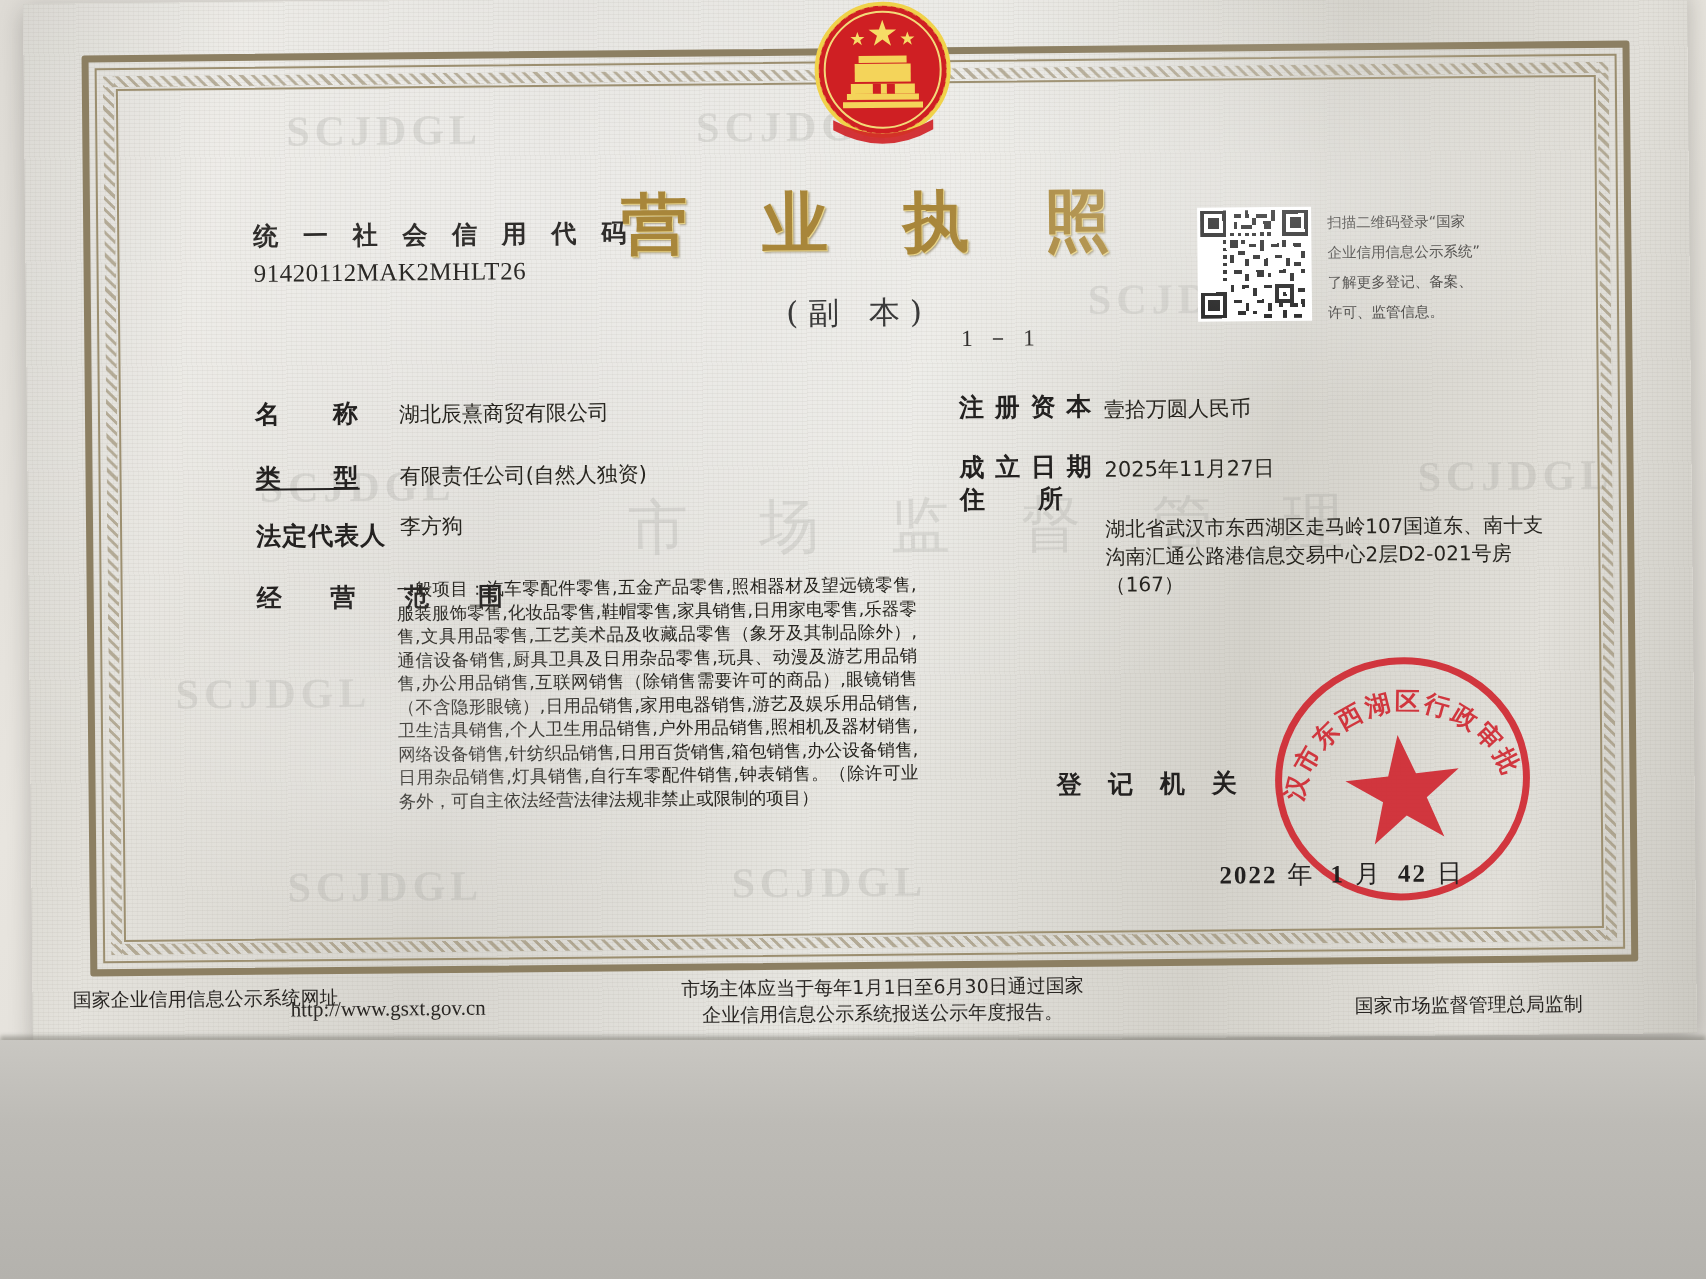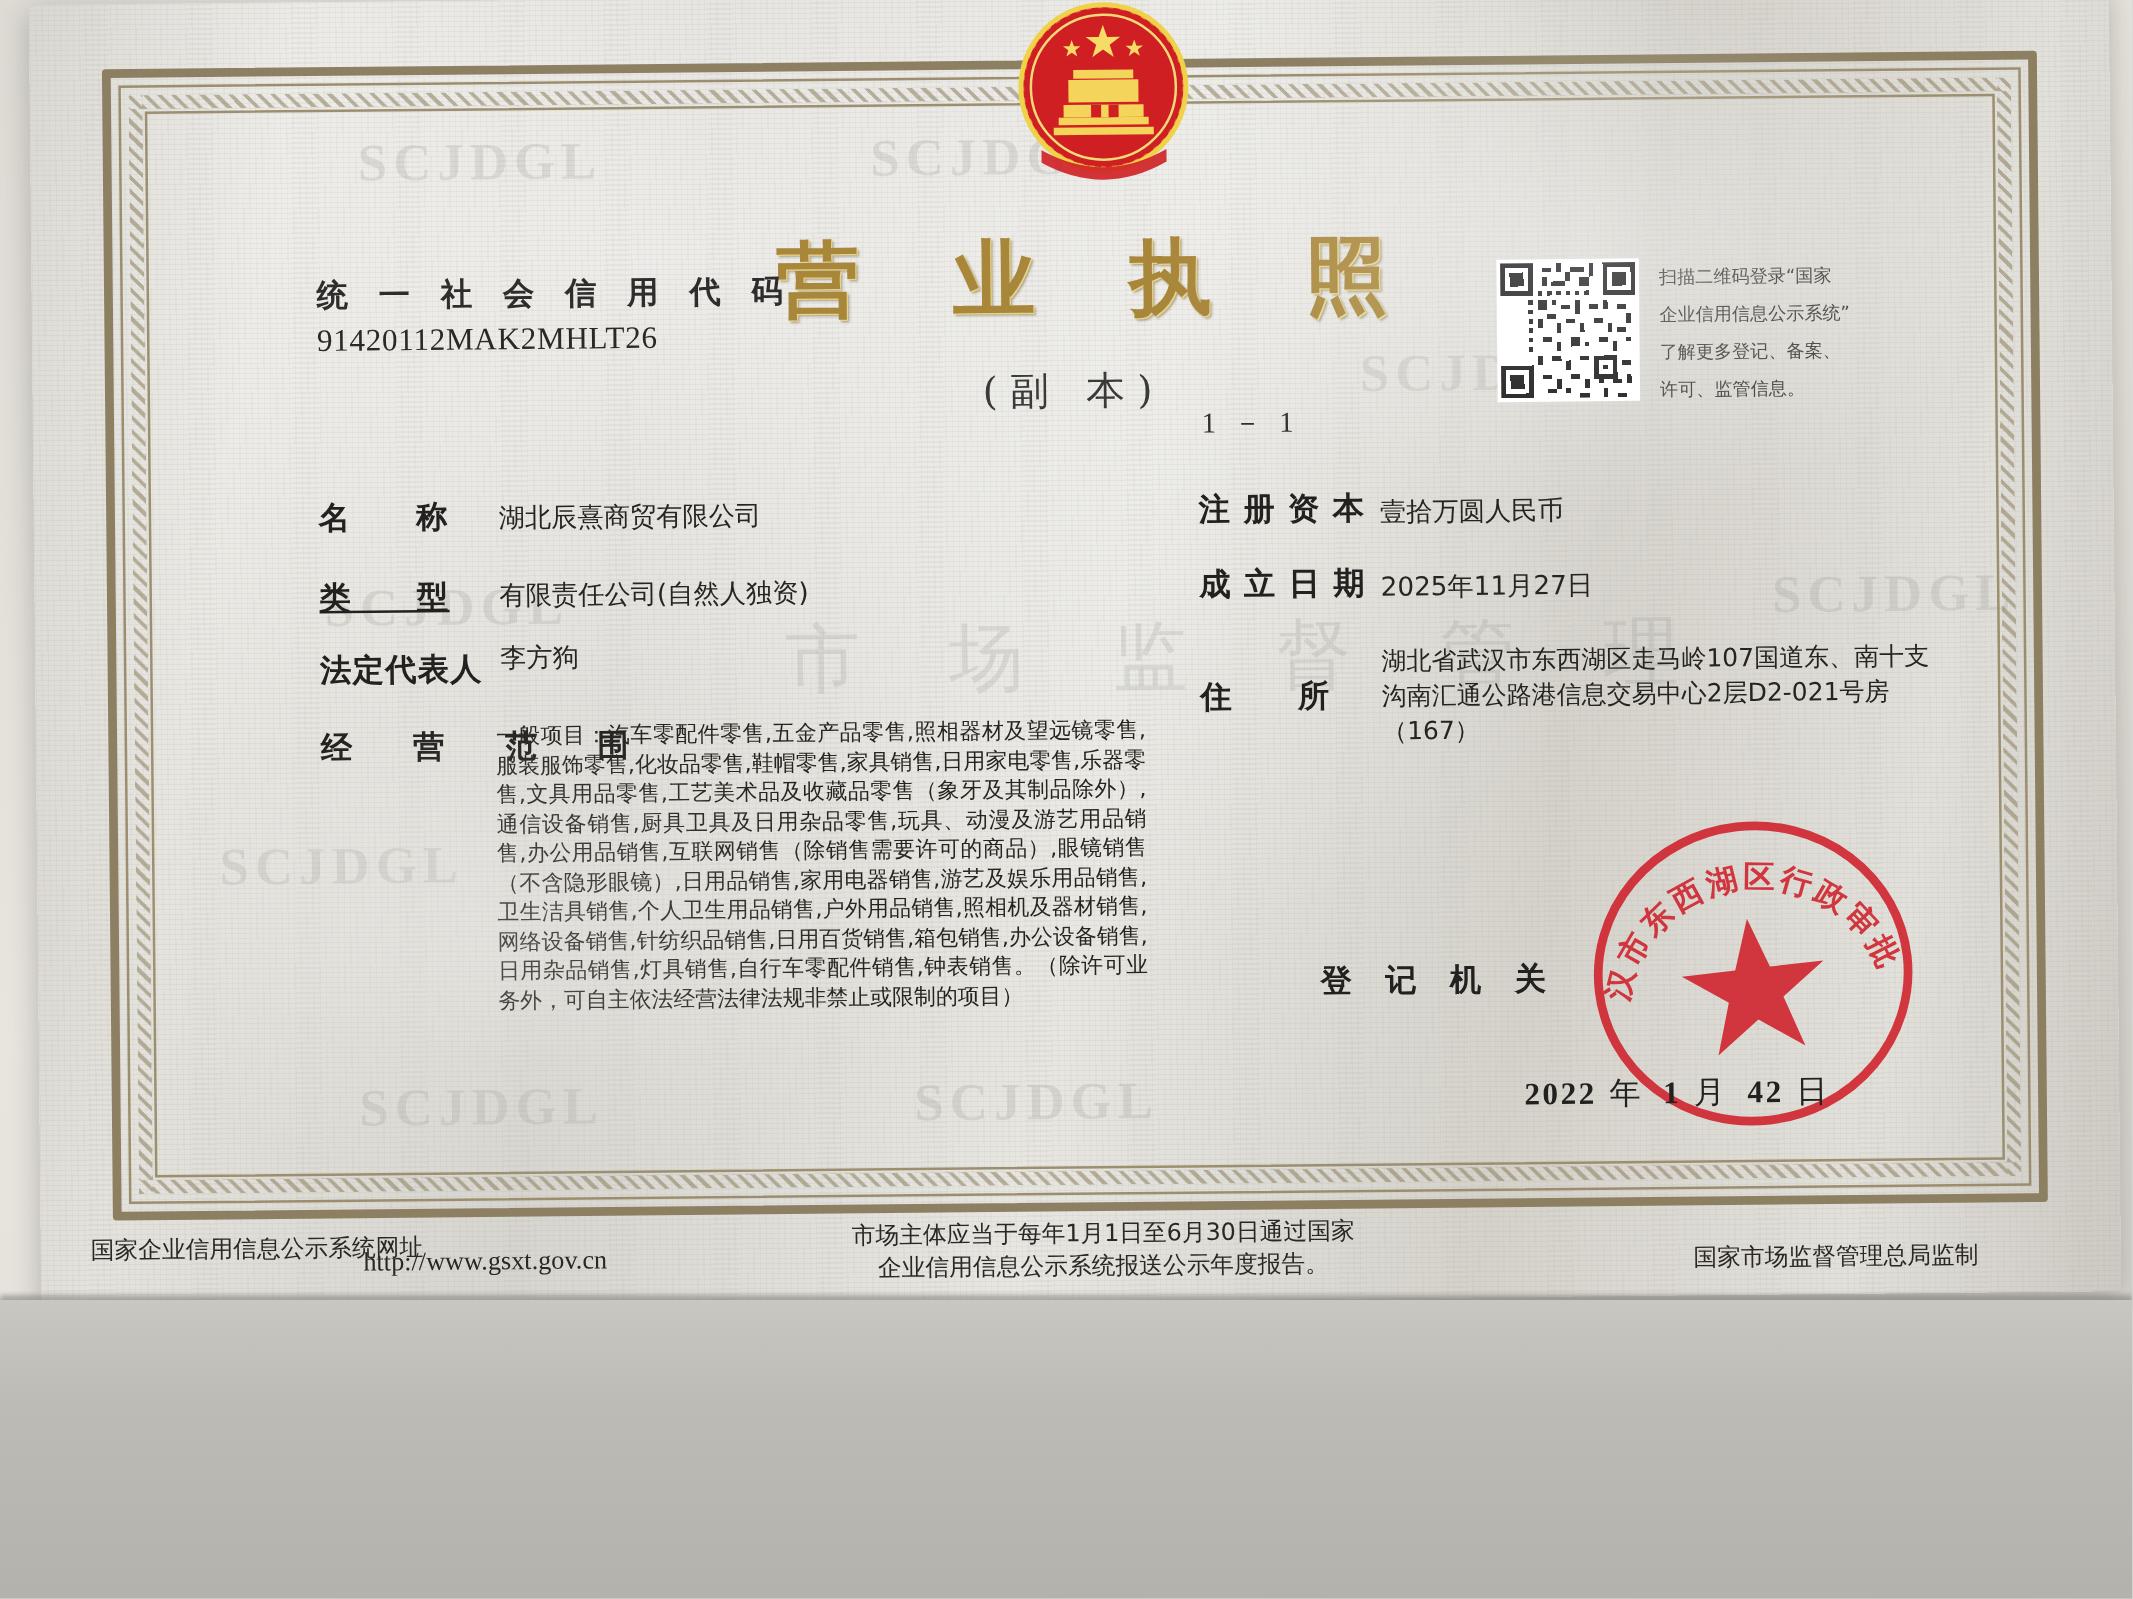--- a/index.html
+++ b/index.html
@@ -489,21 +489,21 @@
 
     <div class="field f-label left-col sp3" style="top:580px;">经 营 范 围</div>
     <div id="scope-value">一般项目：汽车零配件零售,五金产品零售,照相器材及望远镜零售,服装服饰零售,化妆品零售,鞋帽零售,家具销售,日用家电零售,乐器零售,文具用品零售,工艺美术品及收藏品零售（象牙及其制品除外）,通信设备销售,厨具卫具及日用杂品零售,玩具、动漫及游艺用品销售,办公用品销售,互联网销售（除销售需要许可的商品）,眼镜销售（不含隐形眼镜）,日用品销售,家用电器销售,游艺及娱乐用品销售,卫生洁具销售,个人卫生用品销售,户外用品销售,照相机及器材销售,网络设备销售,针纺织品销售,日用百货销售,箱包销售,办公设备销售,日用杂品销售,灯具销售,自行车零配件销售,钟表销售。（除许可业务外，可自主依法经营法律法规非禁止或限制的项目）</div>
 
     <div class="field f-label right-label" style="top:396px;">注 册 资 本</div>
     <div class="field f-value right-val" style="top:402px;">壹拾万圆人民币</div>
 
     <div class="field f-label right-label" style="top:456px;">成 立 日 期</div>
     <div class="field f-value right-val" style="top:462px;">2025年11月27日</div>
 
-    <div class="field f-label right-label" style="top:546px;">住　　所</div>
+    <div class="field f-label right-label" style="top:488px;">住　　所</div>
     <div id="addr-value">湖北省武汉市东西湖区走马岭107国道东、南十支沟南汇通公路港信息交易中心2层D2-021号房（167）</div>
 
     <div id="reg-authority">登 记 机 关</div>
 
     <svg id="seal" viewBox="0 0 264 256">
       <ellipse cx="132" cy="128" rx="124" ry="118" fill="none" stroke="#d0202a" stroke-width="7"></ellipse>
       <polygon points="132,84 146,124 189,124 154,149 167,190 132,165 97,190 110,149 75,124 118,124" fill="#d0202a"></polygon>
       <defs>
         <path id="sealArc" d="M 30 140 A 104 100 0 0 1 234 140"></path>
       </defs>

